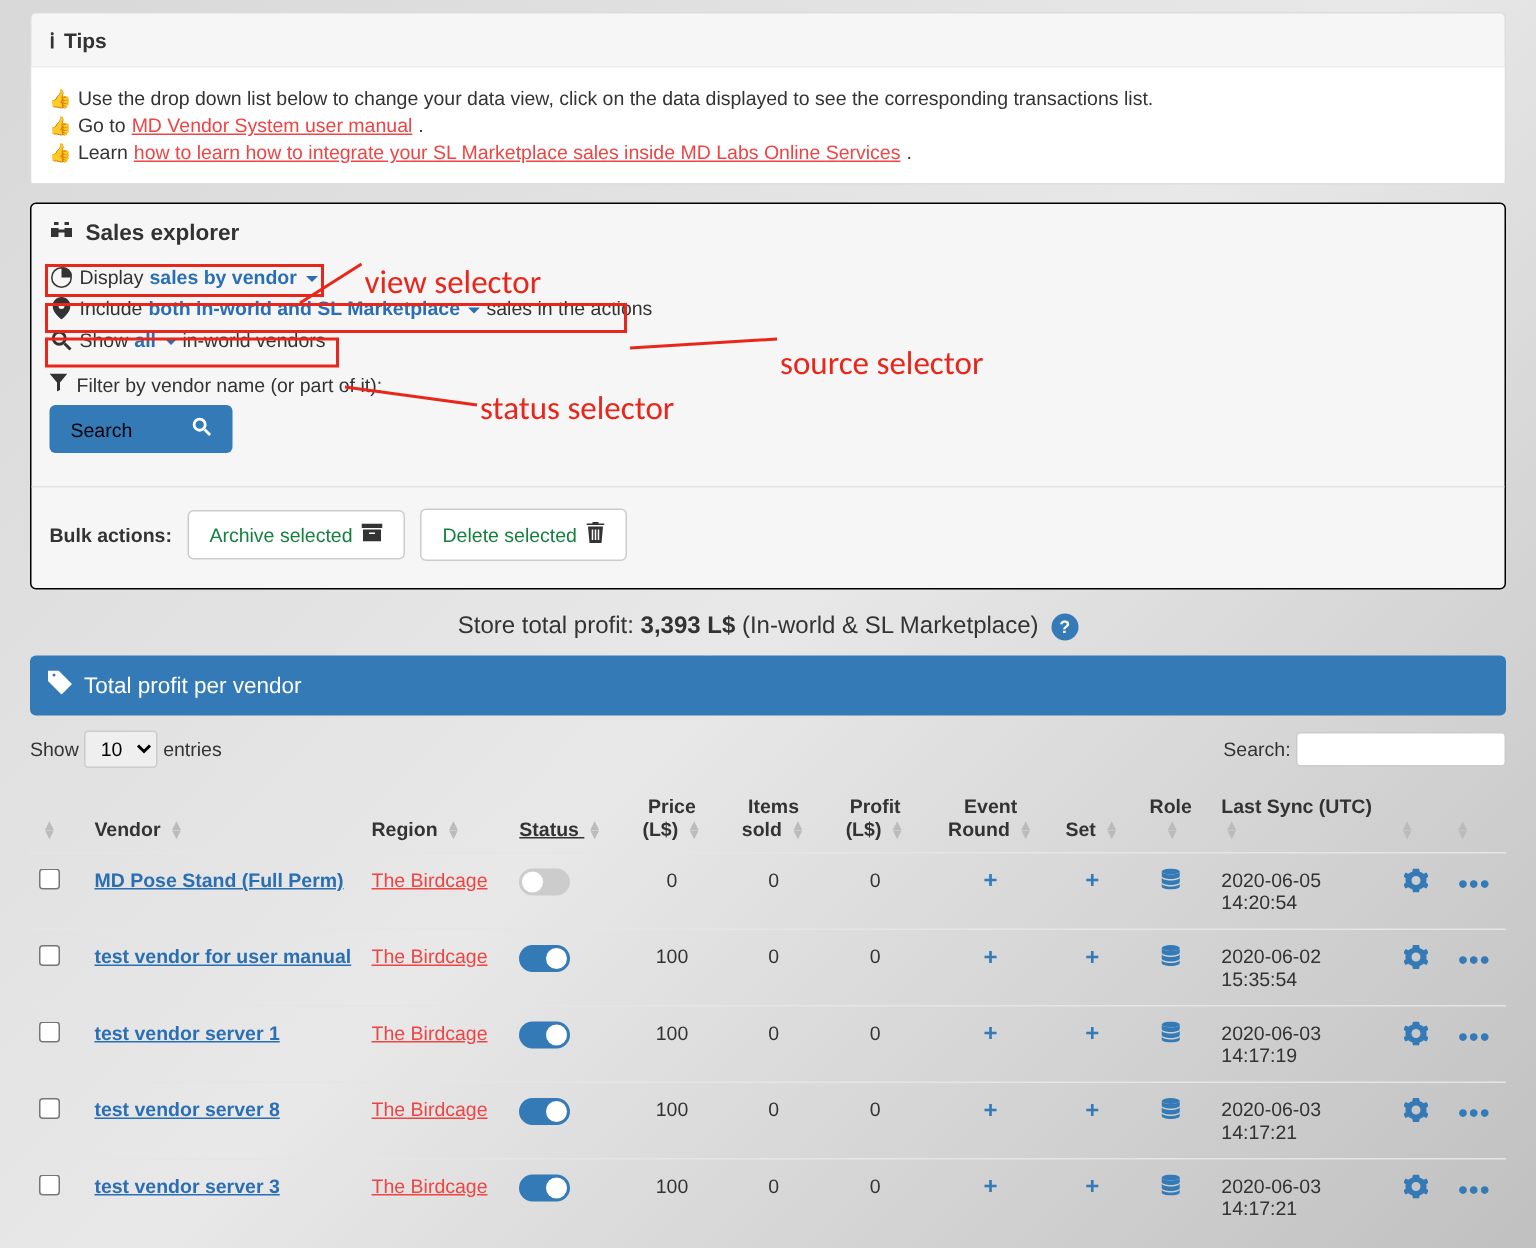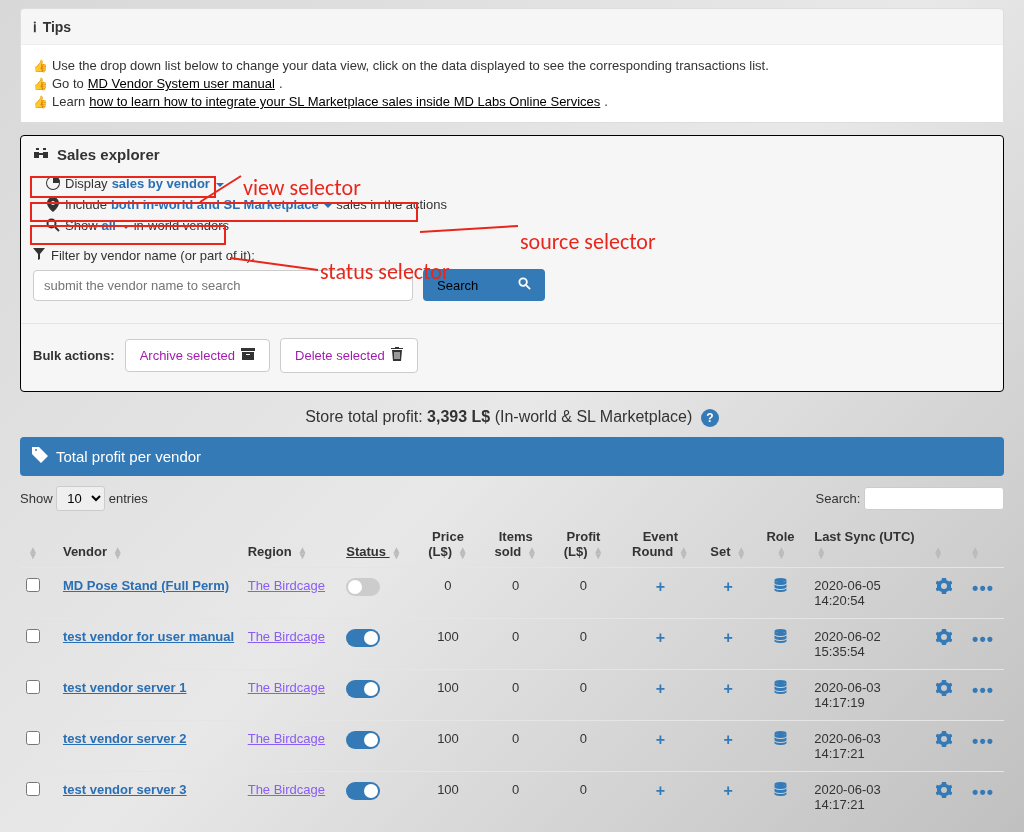--- a/index.html
+++ b/index.html
@@ -1,48 +1,48 @@
 <!DOCTYPE html>
 <html><head>
 <meta charset="utf-8">
 <style>
 * { box-sizing: border-box; margin: 0; padding: 0; }
 body { font-family: -apple-system, BlinkMacSystemFont, "Segoe UI", Helvetica, Arial, sans-serif; font-size: 13px; color: #333; background: linear-gradient(135deg, #d8d8d8, #e8e8e8, #c0c0c0); width: 1024px; height: 832px; overflow: hidden; padding: 0 20px; position: relative; }
 .panel { background: #f6f6f6; border: 1px solid #ddd; border-radius: 4px; margin-top: 8px; }
 .panel-heading { padding: 8px 12px; font-weight: bold; font-size: 14px; display: flex; align-items: center; gap: 6px; }
 .panel-body { background: #fff; padding: 10px 12px; border-top: 1px solid #eee; }
 .tip-line { font-size: 13px; color: #333; margin: 3px 0; display: flex; align-items: center; gap: 4px; }
-.tip-line a { color: #000000; text-decoration: underline; }
+.tip-line a { color: #ef4444; text-decoration: underline; }
 .tip-line .thumbs { font-size: 12px; }
 .explorer { background: #f6f6f6; border: 1px solid #000000; border-radius: 4px; margin-top: 12px; padding-bottom: 14px; position: relative; }
 .explorer-heading { padding: 10px 12px 10px 12px; font-weight: bold; font-size: 15px; display: flex; align-items: center; gap: 8px; }
-.explorer-row { padding: 3px 24px; font-size: 13px; display: flex; align-items: flex-start; gap: 4px; position: relative; }
+.explorer-row { padding: 3px 12px; font-size: 13px; display: flex; align-items: center; gap: 4px; position: relative; }
 .explorer-row .icon { width: 16px; display: inline-flex; justify-content: center; }
 .link { color: #2a6fb3; font-weight: bold; }
 .dropdown-caret { display: inline-block; width: 0; height: 0; border-left: 4px solid transparent; border-right: 4px solid transparent; border-top: 4px solid #2a6fb3; margin-left: 2px; vertical-align: middle; }
 .filter-label { padding: 12px 12px 4px 12px; font-size: 13px; display: flex; align-items: flex-start; gap: 6px; }
 .filter-row { padding: 2px 12px; display: flex; gap: 10px; align-items: center; }
 input[type=text] { border: 1px solid #ccc; border-radius: 4px; padding: 7px 10px; font-size: 13px; width: 380px; }
 .btn { border: none; border-radius: 4px; padding: 8px 14px; font-size: 13px; cursor: pointer; display: inline-flex; align-items: center; gap: 6px; }
 .btn-primary { background: #337ab7; color: #000000; gap: 40px; }
-.btn-default { background: #fff; border: 1px solid #ccc; color: #a21caf; }
+.btn-default { background: #fff; border: 1px solid #ccc; color: #15803d; }
 .bulk-row { padding: 14px 12px 4px 12px; display: flex; align-items: center; gap: 10px; border-top: 1px solid #e5e5e5; margin-top: 20px; }
 .total-line { text-align: center; margin: 16px 0 10px 0; font-size: 16px; color: #333; }
 .total-line .amt { font-weight: bold; }
 .help-circle { display: inline-flex; width: 18px; height: 18px; border-radius: 50%; background: #337ab7; color: #fff; align-items: center; justify-content: center; font-size: 12px; font-weight: bold; margin-left: 4px; }
 .blue-bar { background: #337ab7; color: #fff; padding: 10px 12px; border-radius: 4px; font-size: 15px; display: flex; align-items: center; gap: 8px; }
 .table-controls { display: flex; justify-content: space-between; align-items: center; margin: 10px 0; font-size: 13px; }
 .table-controls select, .table-controls input { border: 1px solid #ccc; border-radius: 3px; padding: 3px 6px; font-size: 13px; }
 .table-controls .search-box { width: 140px; }
 table { width: 100%; border-collapse: collapse; font-size: 13px; }
 th { text-align: left; padding: 8px 6px; color: #333; font-weight: bold; vertical-align: bottom; position: relative; }
 th .sort { color: #bbb; font-size: 10px; display: inline-flex; flex-direction: column; line-height: 6px; margin-left: 2px; vertical-align: middle; }
 td { padding: 10px 6px; border-top: 1px solid #e5e5e5; vertical-align: top; }
 .vendor-link { color: #2a6fb3; font-weight: bold; }
-.region-link { color: #8b5cf6; }
+.region-link { color: #ef4444; }
 .toggle { width: 34px; height: 18px; border-radius: 10px; position: relative; display: inline-block; }
 .toggle.on { background: #337ab7; }
 .toggle.off { background: #ccc; }
 .toggle .knob { width: 14px; height: 14px; background: #fff; border-radius: 50%; position: absolute; top: 2px; }
 .toggle.on .knob { right: 2px; }
 .toggle.off .knob { left: 2px; }
 .plus { color: #337ab7; font-weight: bold; font-size: 16px; }
 .db-icon { color: #337ab7; font-size: 14px; }
 .gear { color: #337ab7; font-size: 16px; }
 .dots { color: #337ab7; font-size: 18px; font-weight: bold; letter-spacing: 1px; }
@@ -135,21 +135,20 @@
 
   <div class="filter-label">
     <span>
       <svg width="12" height="12" viewBox="0 0 12 12">
           <path fill="#333" d="M0 0h12L7 6v5l-2 1V6z"></path>
         </svg>
     </span>
     <span>Filter by vendor name (or part of it):</span>
   </div>
   <div class="filter-row">
-    <input type="text" placeholder="submit the vendor name to search" style="">
     <button class="btn btn-primary">
       <span>Search</span>
       <span>
         <svg width="13" height="13" viewBox="0 0 14 14">
             <circle cx="5.5" cy="5.5" r="4" fill="none" stroke="#fff" stroke-width="2"></circle>
             <line x1="9" y1="9" x2="13" y2="13" stroke="#fff" stroke-width="2"></line>
           </svg>
       </span>
     </button>
   </div>
@@ -294,21 +293,21 @@
               <path fill="#337ab7" d="M0.5 10v2c0 1.1 2.7 2 6 2s6-0.9 6-2v-2c0 1.1-2.7 2-6 2s-6-0.9-6-2z"></path>
             </svg></span></td>
     <td>2020-06-03 14:17:19</td>
     <td class="num"><span class="gear"><svg width="16" height="16" viewBox="0 0 16 16">
               <path fill="#337ab7" d="M8 5a3 3 0 1 0 0 6 3 3 0 0 0 0-6zm7 3c0 .5-.05 1-.14 1.45l1.6 1.25-1.5 2.6-1.9-.76c-.74.6-1.6 1.04-2.56 1.28L10 16H6l-.5-2.18c-.96-.24-1.82-.68-2.56-1.28l-1.9.76-1.5-2.6 1.6-1.25C1.05 9 1 8.5 1 8s.05-1 .14-1.45L-.46 5.3l1.5-2.6 1.9.76C3.68 2.86 4.54 2.42 5.5 2.18L6 0h4l.5 2.18c.96.24 1.82.68 2.56 1.28l1.9-.76 1.5 2.6-1.6 1.25C14.95 7 15 7.5 15 8z"></path>
             </svg></span></td>
     <td class="num"><span class="dots">•••</span></td>
   </tr>
       <tr>
     <td><input type="checkbox" class="checkbox" style=""></td>
-    <td><a href="#" class="vendor-link">test vendor server 2</a></td>
+    <td><a href="#" class="vendor-link">test vendor server 8</a></td>
     <td><a href="#" class="region-link">The Birdcage</a></td>
     <td><span class="toggle on"><span class="knob"></span></span></td>
     <td class="num">100</td>
     <td class="num">0</td>
     <td class="num">0</td>
     <td class="num"><span class="plus">+</span></td>
     <td class="num"><span class="plus">+</span></td>
     <td class="num"><span class="db-icon"><svg width="13" height="14" viewBox="0 0 13 14">
               <ellipse cx="6.5" cy="2" rx="6" ry="2" fill="#337ab7"></ellipse>
               <path fill="#337ab7" d="M0.5 2v3c0 1.1 2.7 2 6 2s6-0.9 6-2V2c0 1.1-2.7 2-6 2s-6-0.9-6-2z"></path>

